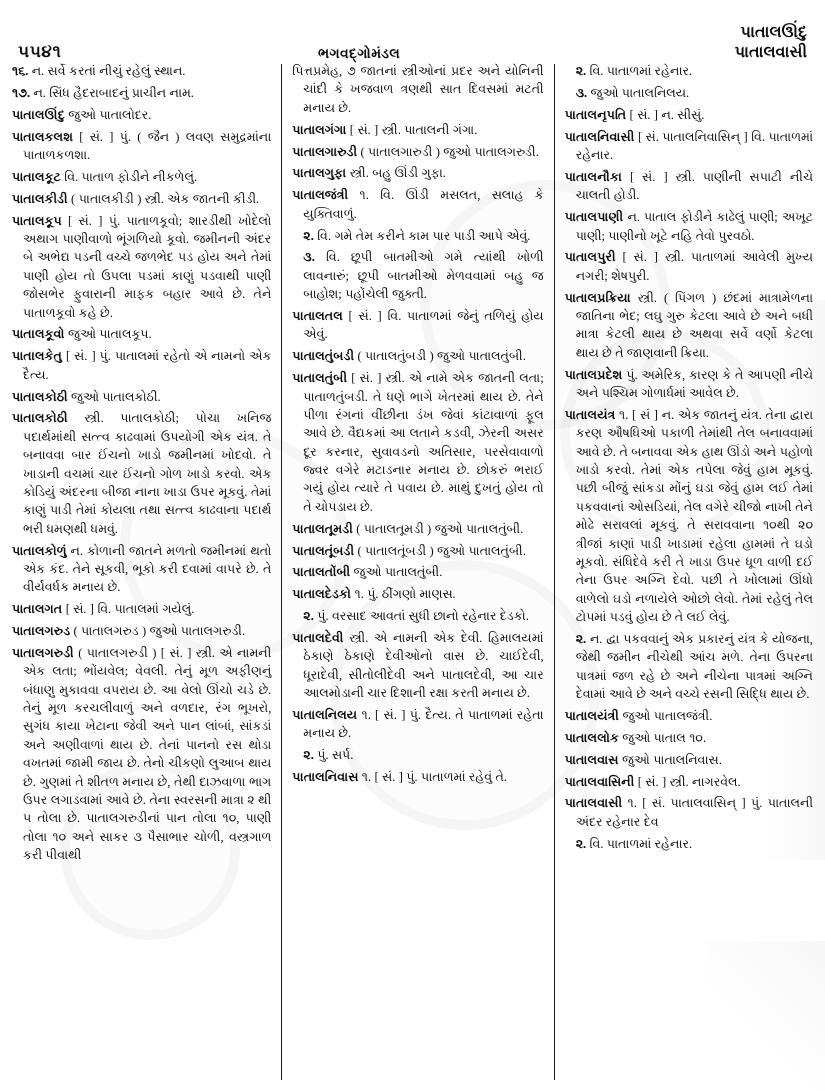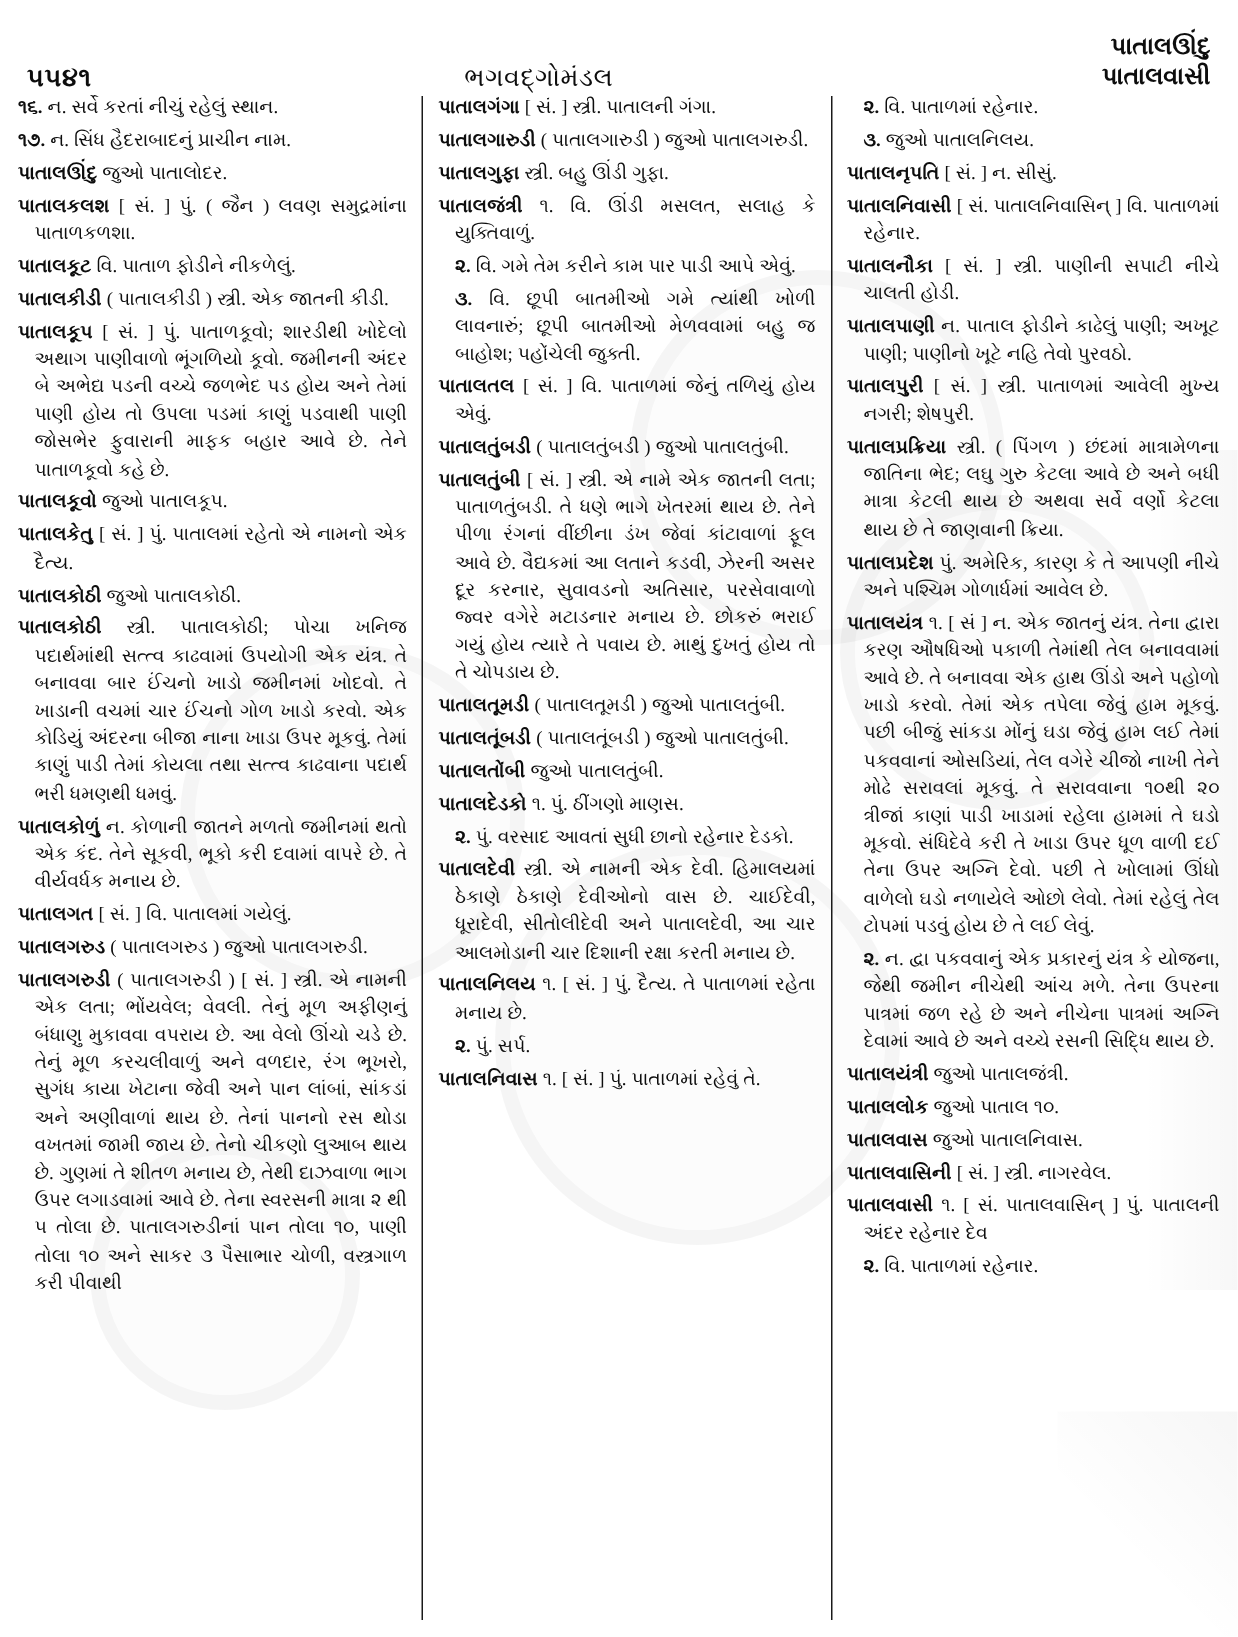--- a/index.html
+++ b/index.html
@@ -66,22 +66,22 @@
     box-sizing: border-box;
   }
   .folio {
     font-weight: bold;
     font-size: 17px;
     letter-spacing: 0.5px;
     line-height: 1.15;
     padding-top: 2px;
   }
   .book-title {
-    font-weight: normal;
-    font-size: 17px;
+    font-weight: bold;
+    font-size: 14px;
     letter-spacing: 0.3px;
     padding-top: 2px;
   }
   .guide-words {
     text-align: right;
     font-weight: bold;
     font-size: 16px;
     line-height: 1.25;
     min-width: 150px;
   }
@@ -173,20 +173,21 @@
         <p class="entry"><span class="hw">પાતાલકેતુ</span> <span class="body-run">[ સં. ] પું. પાતાલમાં રહેતો એ નામનો એક દૈત્ય.</span></p>
         <p class="entry"><span class="hw">પાતાલકોઠી</span> <span class="body-run">જુઓ પાતાલકોઠી.</span></p>
         <p class="entry"><span class="hw">પાતાલકોઠી</span> <span class="body-run">સ્ત્રી. પાતાલકોઠી; પોચા ખનિજ પદાર્થમાંથી સત્ત્વ કાઢવામાં ઉપયોગી એક યંત્ર. તે બનાવવા બાર ઈંચનો ખાડો જમીનમાં ખોદવો. તે ખાડાની વચમાં ચાર ઈંચનો ગોળ ખાડો કરવો. એક કોડિયું અંદરના બીજા નાના ખાડા ઉપર મૂકવું. તેમાં કાણું પાડી તેમાં કોયલા તથા સત્ત્વ કાઢવાના પદાર્થ ભરી ધમણથી ધમવું.</span></p>
         <p class="entry"><span class="hw">પાતાલકોળું</span> <span class="body-run">ન. કોળાની જાતને મળતો જમીનમાં થતો એક કંદ. તેને સૂકવી, ભૂકો કરી દવામાં વાપરે છે. તે વીર્યવર્ધક મનાય છે.</span></p>
         <p class="entry"><span class="hw">પાતાલગત</span> <span class="body-run">[ સં. ] વિ. પાતાલમાં ગયેલું.</span></p>
         <p class="entry"><span class="hw">પાતાલગરુડ</span> <span class="body-run">( પાતાલગરુડ ) જુઓ પાતાલગરુડી.</span></p>
         <p class="entry"><span class="hw">પાતાલગરુડી</span> <span class="body-run">( પાતાલગરુડી )  [ સં. ] સ્ત્રી. એ નામની એક લતા; ભોંયવેલ; વેવલી. તેનું મૂળ અફીણનું બંધાણુ મુકાવવા વપરાય છે. આ વેલો ઊંચો ચડે છે. તેનું મૂળ કરચલીવાળું અને વળદાર, રંગ ભૂખરો, સુગંધ કાયા ખેટાના જેવી અને પાન લાંબાં, સાંકડાં અને અણીવાળાં થાય છે. તેનાં પાનનો રસ થોડા વખતમાં જામી જાય છે. તેનો ચીકણો લુઆબ થાય છે. ગુણમાં તે શીતળ મનાય છે, તેથી દાઝવાળા ભાગ ઉપર લગાડવામાં આવે છે. તેના સ્વરસની માત્રા ૨ થી ૫ તોલા છે. પાતાલગરુડીનાં પાન તોલા ૧૦, પાણી તોલા ૧૦ અને સાકર ૩ પૈસાભાર ચોળી, વસ્ત્રગાળ કરી પીવાથી</span></p>
       </div>
     <div class="rule"></div>
     <div class="col col-2">
+        <p class="entry"><span class="body-run">પિત્તપ્રમેહ, ૭ જાતનાં સ્ત્રીઓનાં પ્રદર અને યોનિની ચાંદી કે ખજવાળ ત્રણથી સાત દિવસમાં મટતી મનાય છે.</span></p>
         <p class="entry"><span class="hw">પાતાલગંગા</span> <span class="body-run">[ સં. ] સ્ત્રી. પાતાલની ગંગા.</span></p>
         <p class="entry"><span class="hw">પાતાલગારુડી</span> <span class="body-run">( પાતાલગારુડી )  જુઓ પાતાલગરુડી.</span></p>
         <p class="entry"><span class="hw">પાતાલગુફા</span> <span class="body-run">સ્ત્રી. બહુ ઊંડી ગુફા.</span></p>
         <p class="entry"><span class="hw">પાતાલજંત્રી</span> <span class="body-run">૧. વિ. ઊંડી મસલત, સલાહ કે યુક્તિવાળું.</span></p>
         <p class="entry sub"><span class="numhw">૨.</span> <span class="body-run">વિ. ગમે તેમ કરીને કામ પાર પાડી આપે એવું.</span></p>
         <p class="entry sub"><span class="numhw">૩.</span> <span class="body-run">વિ. છૂપી બાતમીઓ ગમે ત્યાંથી ખોળી લાવનારું; છૂપી બાતમીઓ મેળવવામાં બહુ જ બાહોશ; પહોંચેલી જુક્તી.</span></p>
         <p class="entry"><span class="hw">પાતાલતલ</span> <span class="body-run">[ સં. ] વિ. પાતાળમાં જેનું તળિયું હોય એવું.</span></p>
         <p class="entry"><span class="hw">પાતાલતુંબડી</span> <span class="body-run">( પાતાલતુંબડી )  જુઓ પાતાલતુંબી.</span></p>
         <p class="entry"><span class="hw">પાતાલતુંબી</span> <span class="body-run">[ સં. ] સ્ત્રી. એ નામે એક જાતની લતા; પાતાળતુંબડી. તે ધણે ભાગે ખેતરમાં થાય છે. તેને પીળા રંગનાં વીંછીના ડંખ જેવાં કાંટાવાળાં ફૂલ આવે છે. વૈદ્યકમાં આ લતાને કડવી, ઝેરની અસર દૂર કરનાર, સુવાવડનો અતિસાર, પરસેવાવાળો જ્વર વગેરે મટાડનાર મનાય છે. છોકરું ભરાઈ ગયું હોય ત્યારે તે પવાય છે. માથું દુખતું હોય તો તે ચોપડાય છે.</span></p>
         <p class="entry"><span class="hw">પાતાલતૂમડી</span> <span class="body-run">( પાતાલતૂમડી ) જુઓ પાતાલતુંબી.</span></p>

